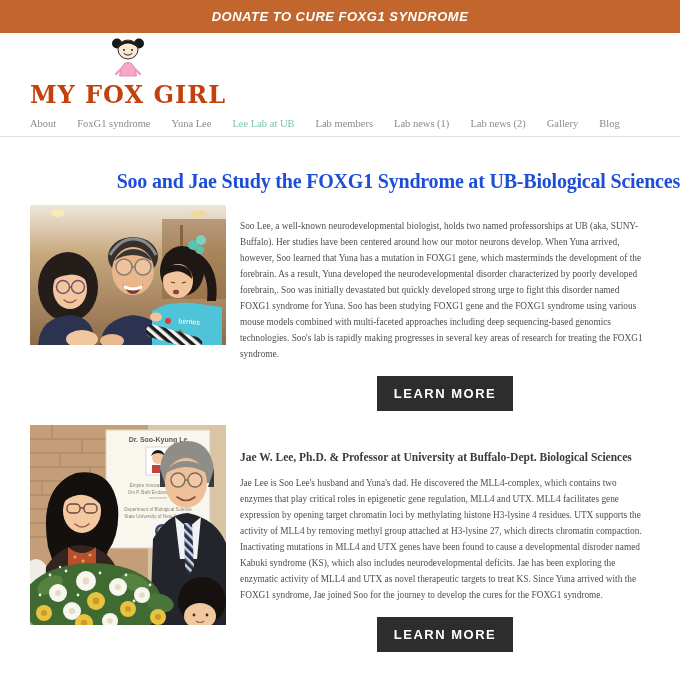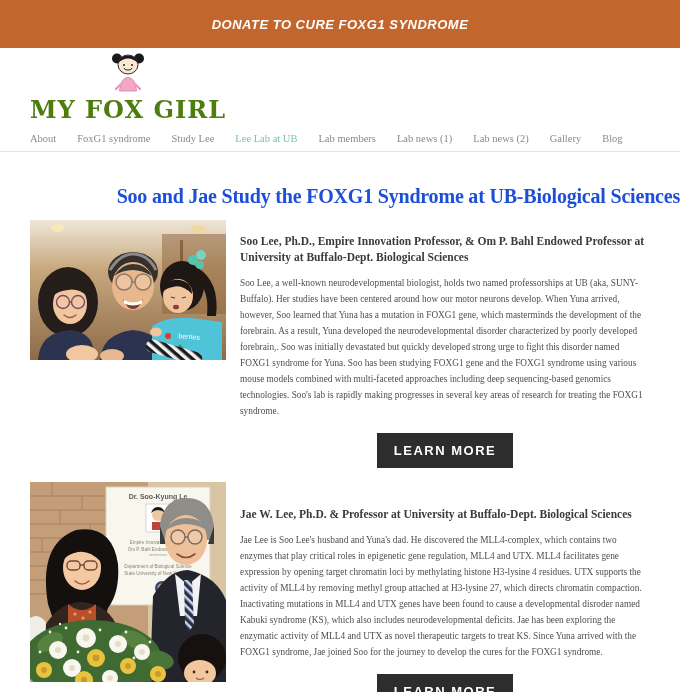--- a/index.html
+++ b/index.html
@@ -4,21 +4,21 @@
 <style>
   * { box-sizing: border-box; }
   html, body { margin: 0; padding: 0; }
   body {
     width: 680px;
     background: #ffffff;
     font-family: "Liberation Serif", serif;
   }
   
   .banner {
-    height: 48px;
+    height: 33px;
     background: #c2662d;
     display: flex;
     align-items: center;
     justify-content: center;
     cursor: pointer;
   }
   .banner-label {
     color: #ffffff;
     font-family: "Liberation Sans", sans-serif;
     font-style: italic;
@@ -39,21 +39,21 @@
     display: flex;
     flex-direction: column;
     align-items: center;
     cursor: pointer;
   }
   .logo-title {
     font-family: "DejaVu Serif", serif;
     font-weight: 900;
     font-size: 24px;
     letter-spacing: 1px;
-    color: #4d7c0f;
+    color: #c2410c;
     line-height: 1;
     margin-top: 2px;
     white-space: nowrap;
   }
   .tagline {
     font-size: 10px;
     color: #757575;
     letter-spacing: 0.2px;
   }
   
@@ -145,21 +145,21 @@
         <line x1="30" y1="32" x2="35" y2="37" stroke="#e79bbd" stroke-width="2.4" stroke-linecap="round"></line>
       </svg>
     </span>
     <span class="logo-title">MY FOX GIRL</span>
   </div>
 </div>
 
 <div class="nav">
   <span class="nav-item">About</span>
   <span class="nav-item">FoxG1 syndrome</span>
-  <span class="nav-item">Study Lee</span>
+  <span class="nav-item">Yuna Lee</span>
   <span class="nav-item active">Lee Lab at UB</span>
   <span class="nav-item">Lab members</span>
   <span class="nav-item">Lab news (1)</span>
   <span class="nav-item">Lab news (2)</span>
   <span class="nav-item">Gallery</span>
   <span class="nav-item">Blog</span>
 </div>
 
 <h1 class="page-title">Soo and Jae Study the FOXG1 Syndrome at UB-Biological Sciences</h1>
 
@@ -223,21 +223,20 @@
       <path d="M146,128 q4,-3 8,0 q0,6 -4,8 q-4,-2 -4,-8 z" fill="#d8402a"></path>
       <path d="M148,127 l2,-3 l2,3 z" fill="#3f8f3a"></path>
       <rect x="118" y="118" width="58" height="13" rx="6.5" fill="url(#stripesBW)" transform="rotate(16 118 118)"></rect>
       <ellipse cx="126" cy="112" rx="6" ry="4.5" fill="#f0c49c"></ellipse>
 
       <ellipse cx="52" cy="134" rx="16" ry="9" fill="#f2c7a0"></ellipse>
       <ellipse cx="82" cy="136" rx="12" ry="7" fill="#e8b88e"></ellipse>
     </svg>
   </div>
   <div class="col col-1">
-    <h2 class="section-heading">Soo Lee, Ph.D., Empire Innovation Professor, &amp; Om P. Bahl Endowed Professor at University at Buffalo-Dept. Biological Sciences</h2>
     <p class="section-body">Soo Lee, a well-known neurodevelopmental biologist, holds two named professorships at UB (aka, SUNY-Buffalo).  Her studies have been centered around how our motor neurons develop. When Yuna arrived, however, Soo learned that Yuna has a mutation in FOXG1 gene, which masterminds the development of the forebrain. As a result, Yuna developed the neurodevelopmental disorder characterized by poorly developed forebrain,.  Soo was initially devastated but quickly developed strong urge to fight this disorder named FOXG1 syndrome for Yuna.  Soo has been studying FOXG1 gene and the FOXG1 syndrome using various mouse models combined with multi-faceted approaches including deep sequencing-based genomics technologies.  Soo's lab is rapidly making progresses in several key areas of research for treating the FOXG1 syndrome.</p>
     <button class="learn-more">LEARN MORE</button>
   </div>
 </div>
 
 <div class="section section-2">
   <div class="photo-frame">
     <svg width="196" height="200" viewBox="0 0 196 200">
       <defs>
         <pattern id="tieStripe" width="6" height="6" patternUnits="userSpaceOnUse" patternTransform="rotate(45)">

